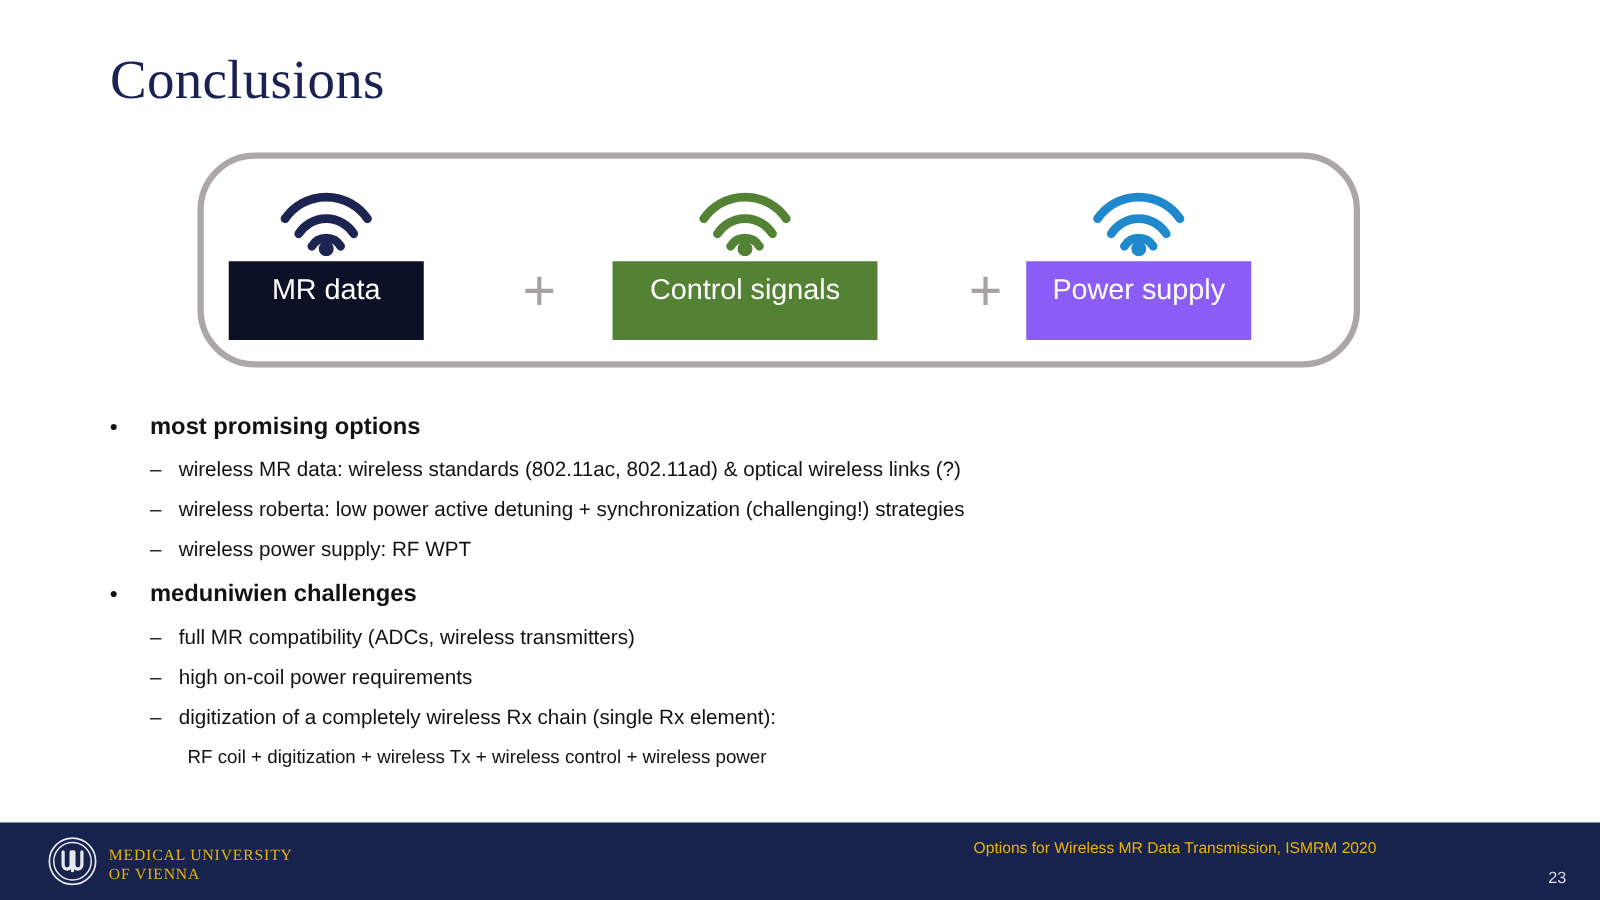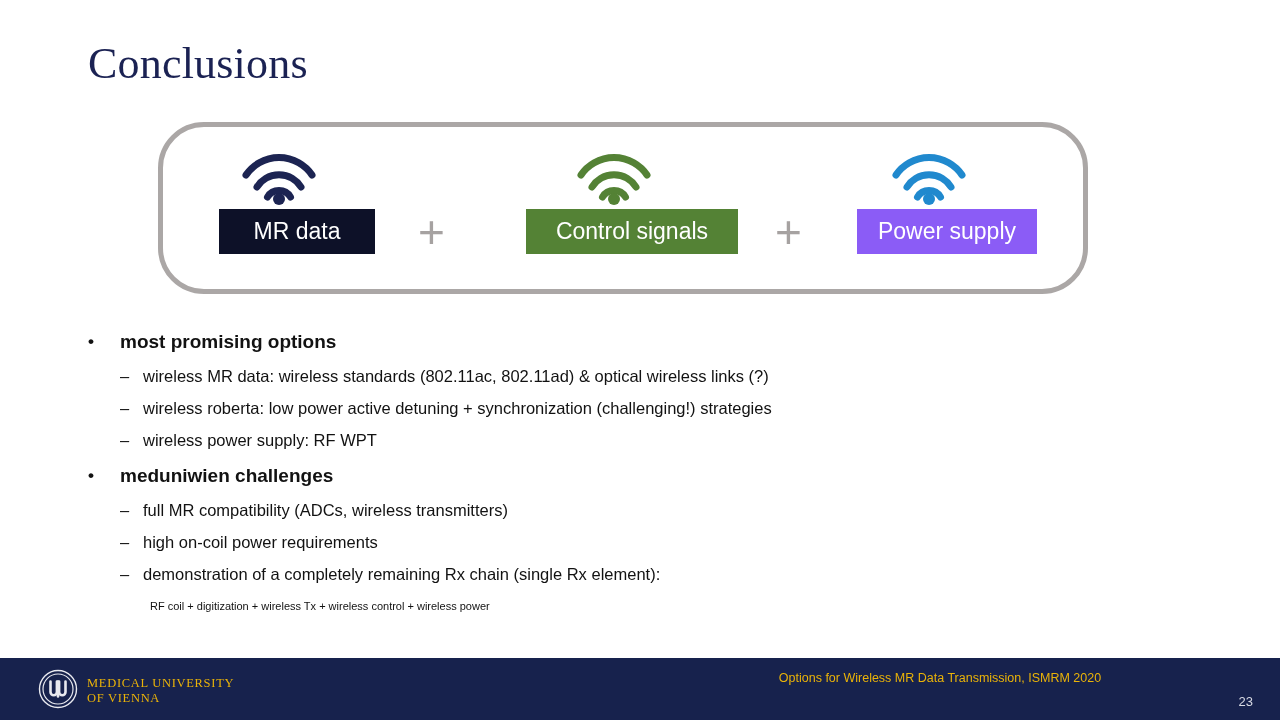--- a/index.html
+++ b/index.html
@@ -57,26 +57,25 @@
   .node-icon {
     height: 56px;
     display: block;
     margin-bottom: 4px;
   }
   .node-label {
     display: block;
     color: #ffffff;
     font-size: 23px;
     line-height: 45px;
-    height: 45px;
+    height: 63px;
     text-align: center;
     padding: 0 16px;
     box-sizing: border-box;
     white-space: nowrap;
-    margin-left: 36px;
   }
 
   .node-mr      { left: 20px;  }
   .node-mr .node-label      { background: #0D1128; min-width: 156px; }
   .node-control { left: 327px; }
   .node-control .node-label { background: #548235; min-width: 212px; }
   .node-power   { left: 658px; }
   .node-power   .node-label { background: #8b5cf6; min-width: 180px; }
 
   .plus {
@@ -123,21 +122,21 @@
     margin-left: 0;
   }
   .b2-marker {
     width: 55px;
     flex: 0 0 55px;
     padding-left: 32px;
     box-sizing: border-box;
     line-height: 32px;
   }
   .b3 {
-    font-size: 11px;
+    font-size: 15px;
     line-height: 32px;
     padding-left: 62px;
   }
   .b-text { flex: 1 1 auto; }
 
   
   .footer {
     position: absolute;
     left: 0;
     bottom: 0;
@@ -272,21 +271,21 @@
   <div class="b2">
     <span class="b2-marker">–</span>
     <span class="b-text">full MR compatibility (ADCs, wireless transmitters)</span>
   </div>
   <div class="b2">
     <span class="b2-marker">–</span>
     <span class="b-text">high on-coil power requirements</span>
   </div>
   <div class="b2">
     <span class="b2-marker">–</span>
-    <span class="b-text">demonstration of a completely remaining Rx chain (single Rx element):</span>
+    <span class="b-text">digitization of a completely wireless Rx chain (single Rx element):</span>
   </div>
   <div class="b3">RF coil + digitization + wireless Tx + wireless control + wireless power</div>
 
 </div>
 
 <div class="footer">
 
   <div class="logo">
     <span class="logo-mark">
       <svg width="40" height="40" viewBox="0 0 40 40" aria-hidden="true">

